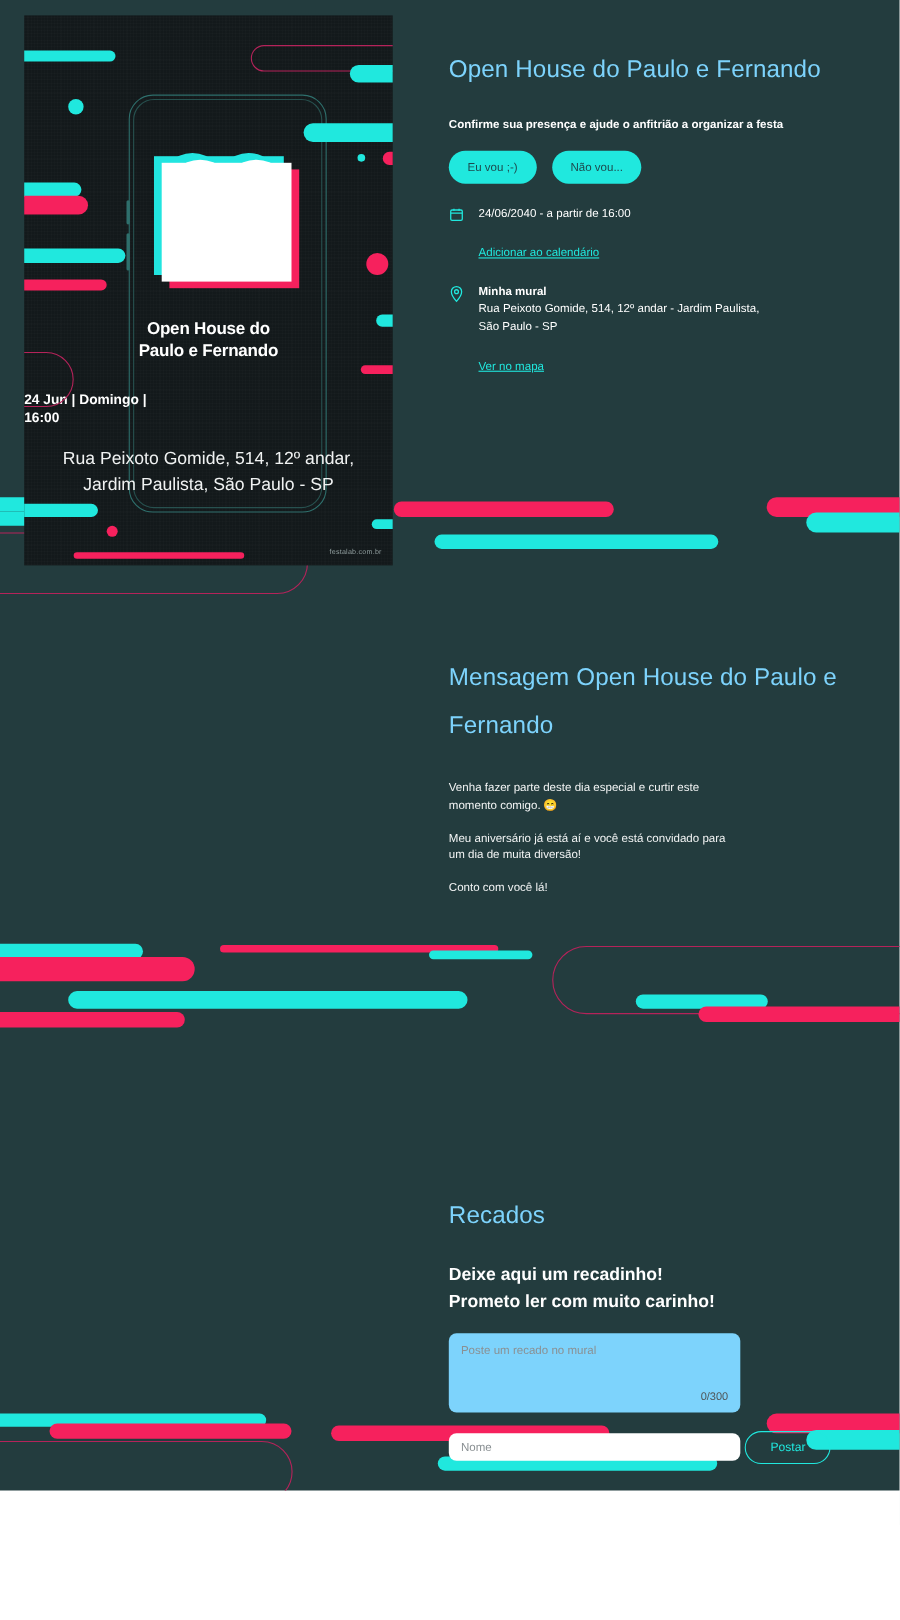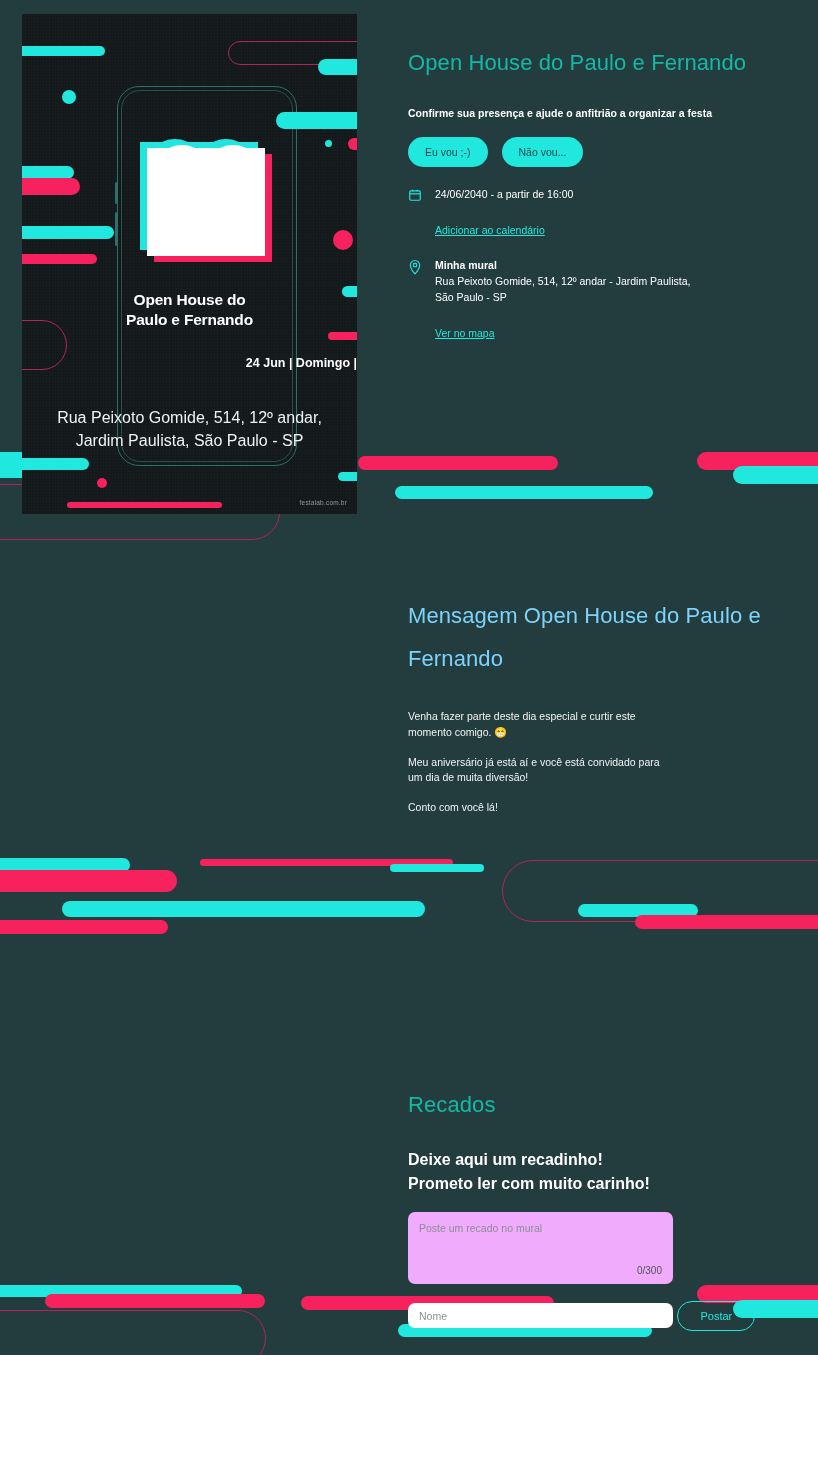--- a/index.html
+++ b/index.html
@@ -95,21 +95,21 @@
     position: absolute; left: 0; right: 0; top: 276px;
     text-align: center;
     color: #ffffff;
     font-size: 15.5px;
     font-weight: bold;
     line-height: 1.32;
     letter-spacing: -.2px;
   }
   .card-date {
     position: absolute; left: 0; right: 0; top: 341px;
-    text-align: right;
+    text-align: left;
     color: #ffffff;
     font-size: 12.5px;
     font-weight: bold;
     line-height: 1.35;
   }
   .card-address {
     position: absolute; left: 26px; right: 26px; top: 392px;
     text-align: center;
     color: #f0f2f2;
     font-size: 16px;
@@ -119,21 +119,21 @@
     position: absolute; right: 10px; bottom: 8px;
     color: #8d9b9b;
     font-size: 6.5px;
     letter-spacing: .2px;
   }
 
   
   .content { position: absolute; left: 408px; top: 0; width: 400px; }
 
   h1.title {
-    color: #14b8a6;
+    color: #7dd3fc;
     font-size: 22px;
     font-weight: normal;
     line-height: 1.95;
     letter-spacing: .1px;
     margin-top: 42px;
   }
   h1.title.pink { color: #7dd3fc; }
 
   .lead {
     color: #ffffff;
@@ -182,21 +182,21 @@
     font-weight: bold;
     line-height: 1.5;
     margin-top: 21px;
     max-width: 250px;
   }
 
   .textarea-box {
     position: relative;
     margin-top: 16px;
     width: 265px; height: 72px;
-    background: #f0abfc;
+    background: #7dd3fc;
     border-radius: 7px;
   }
   .textarea-box textarea {
     position: absolute;
     left: 11px; top: 10px;
     width: 240px; height: 34px;
     border: none; outline: none; resize: none;
     font-family: "Liberation Sans", sans-serif;
     font-size: 10.5px;
     color: #2b3234;
@@ -280,20 +280,21 @@
         <div class="heart white"></div>
       </div>
 
       <div class="card-title">
         <div>Open House do</div>
         <div>Paulo e Fernando</div>
       </div>
 
       <div class="card-date">
         <div>24 Jun | Domingo |</div>
+        <div>16:00</div>
       </div>
 
       <div class="card-address">
         <div>Rua Peixoto Gomide, 514, 12º andar,</div>
         <div>Jardim Paulista, São Paulo - SP</div>
       </div>
 
       <div class="card-watermark">festalab.com.br</div>
 
       <div class="bar cy" style="left:-5px; top:32px; width:88px; height:10px;"></div>

